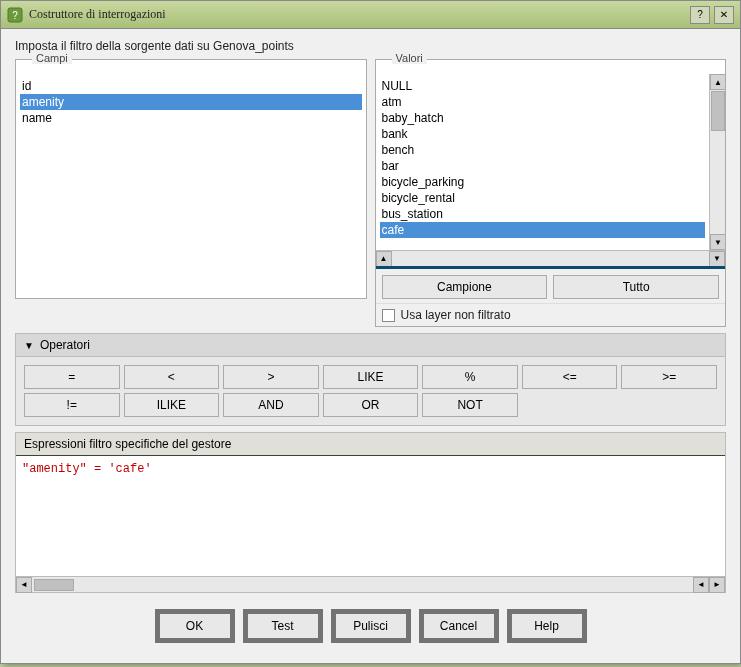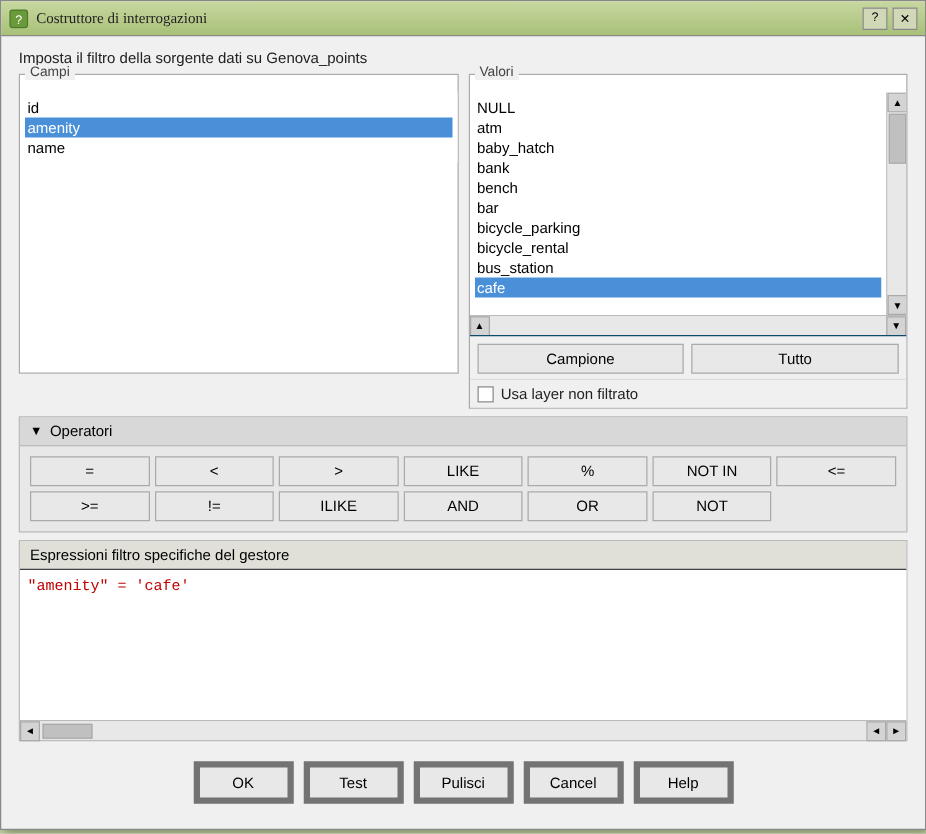--- a/index.html
+++ b/index.html
@@ -74,21 +74,21 @@
     }
     .group-box {
       border: 1px solid #aaa;
       background: #fff;
       position: relative;
       padding-top: 14px;
     }
     .group-box-title {
       position: absolute;
       top: -8px;
-      left: 4px;
+      left: 16px;
       background: #f0f0f0;
       padding: 0 4px;
       font-size: 11px;
       color: #444;
     }
     .fields-box {
       flex: 1;
       min-width: 0;
       height: 240px;
     }
@@ -153,21 +153,21 @@
       height: 40px;
       background: #c0c0c0;
       border: 1px solid #aaa;
       margin: 1px;
     }
     .values-buttons {
       display: flex;
       gap: 6px;
       padding: 6px 6px 4px 6px;
       background: #f0f0f0;
-      border-top: 1px solid #0c4a6e;
+      border-top: 3px solid #0c4a6e;
     }
     .btn {
       flex: 1;
       padding: 4px 8px;
       background: #e8e8e8;
       border: 1px solid #aaa;
       cursor: pointer;
       font-size: 12px;
       font-family: inherit;
       text-align: center;
@@ -405,21 +405,20 @@
       <div class="operators-header">
         <span class="operators-header-arrow">▼</span>
         <span>Operatori</span>
       </div>
       <div class="operators-grid" id="operators-grid">
           <button class="op-btn">=</button>
           <button class="op-btn">&lt;</button>
           <button class="op-btn">&gt;</button>
           <button class="op-btn">LIKE</button>
           <button class="op-btn">%</button>
-          <button class="op-btn">NOT IN</button>
           <button class="op-btn">&lt;=</button>
           <button class="op-btn">&gt;=</button>
           <button class="op-btn">!=</button>
           <button class="op-btn">ILIKE</button>
           <button class="op-btn">AND</button>
           <button class="op-btn">OR</button>
           <button class="op-btn">NOT</button>
         </div>
     </div>
 

